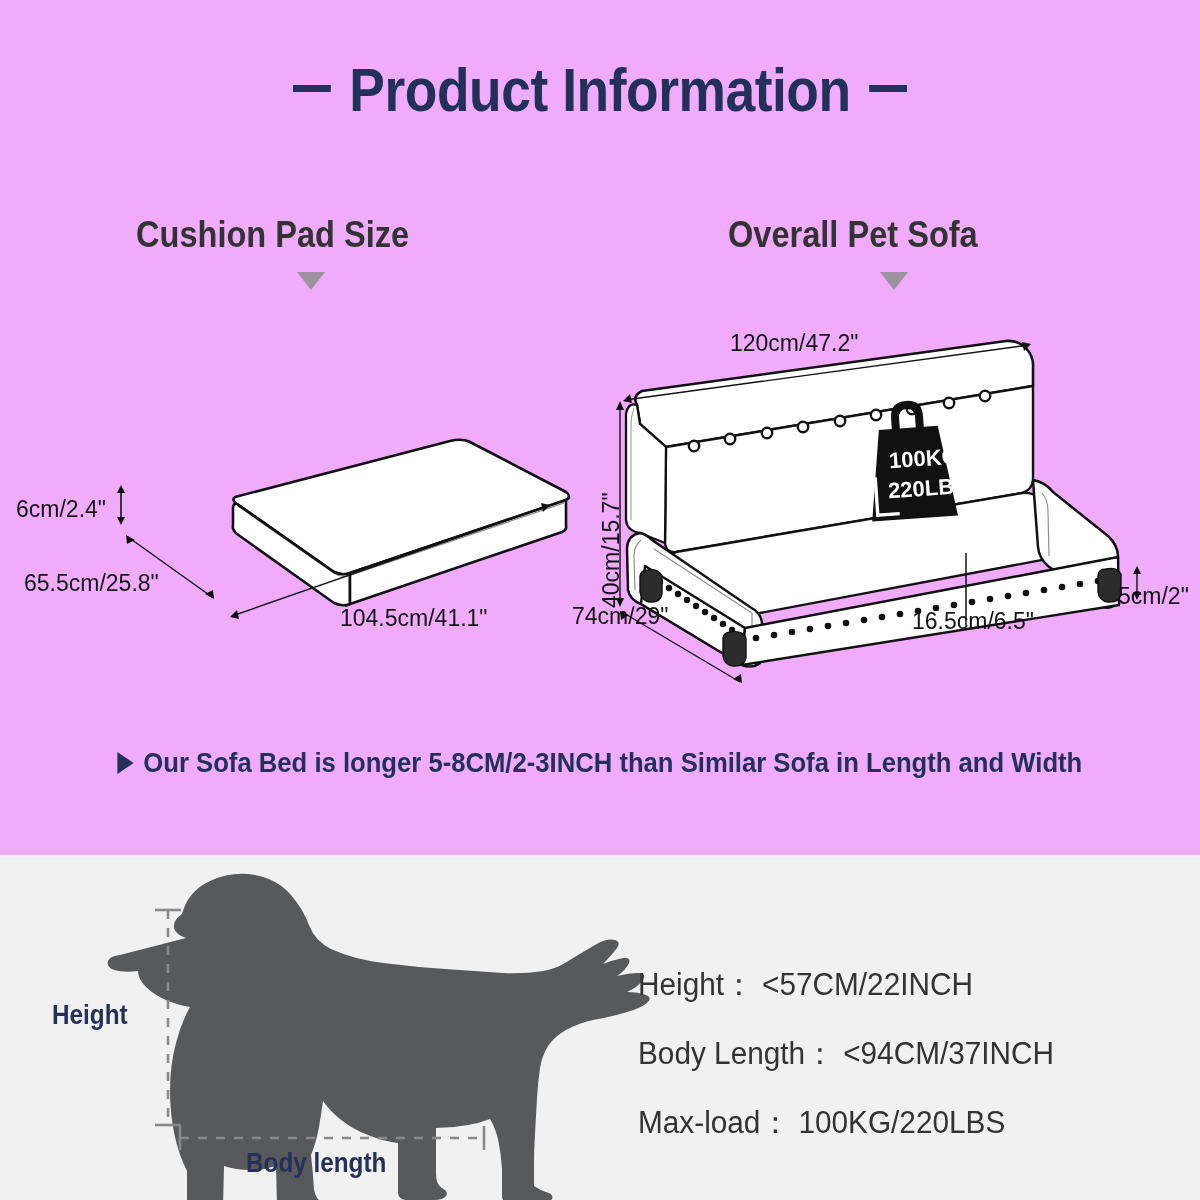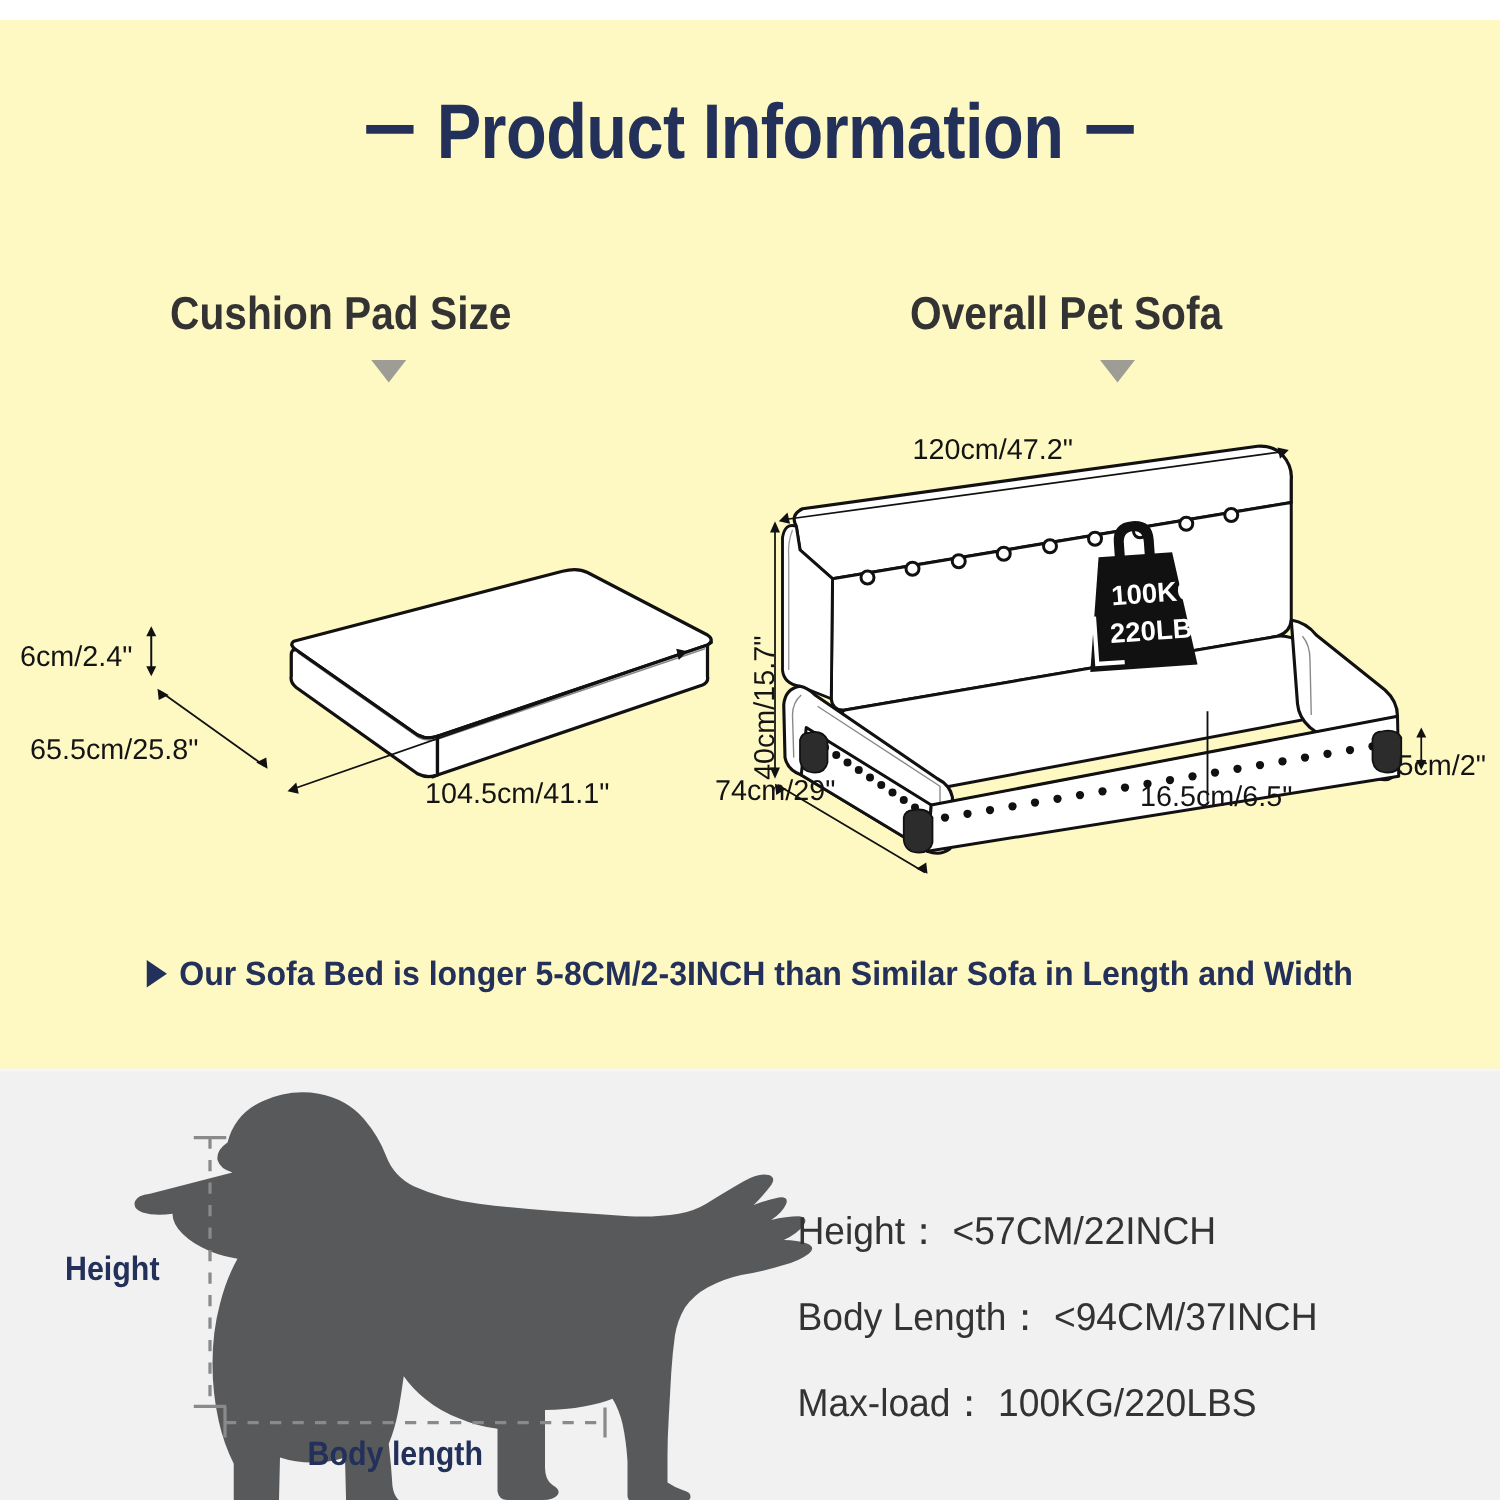--- a/index.html
+++ b/index.html
@@ -9,23 +9,23 @@
   body {
     width: 1200px; height: 1200px;
     font-family: "Liberation Sans", sans-serif;
     overflow: hidden;
     position: relative;
   }
 
   
   #top-panel {
     position: absolute;
-    left: 0; top: 16px;
+    left: 0; top: 0;
     width: 1200px; height: 855px;
-    background: #fef9c3;
+    background: #f0abfc;
   }
 
   #page-title {
     position: absolute;
     left: 0; top: 54px;
     width: 1200px;
     text-align: center;
     font-size: 62px;
     font-weight: bold;
     color: #22305A;

